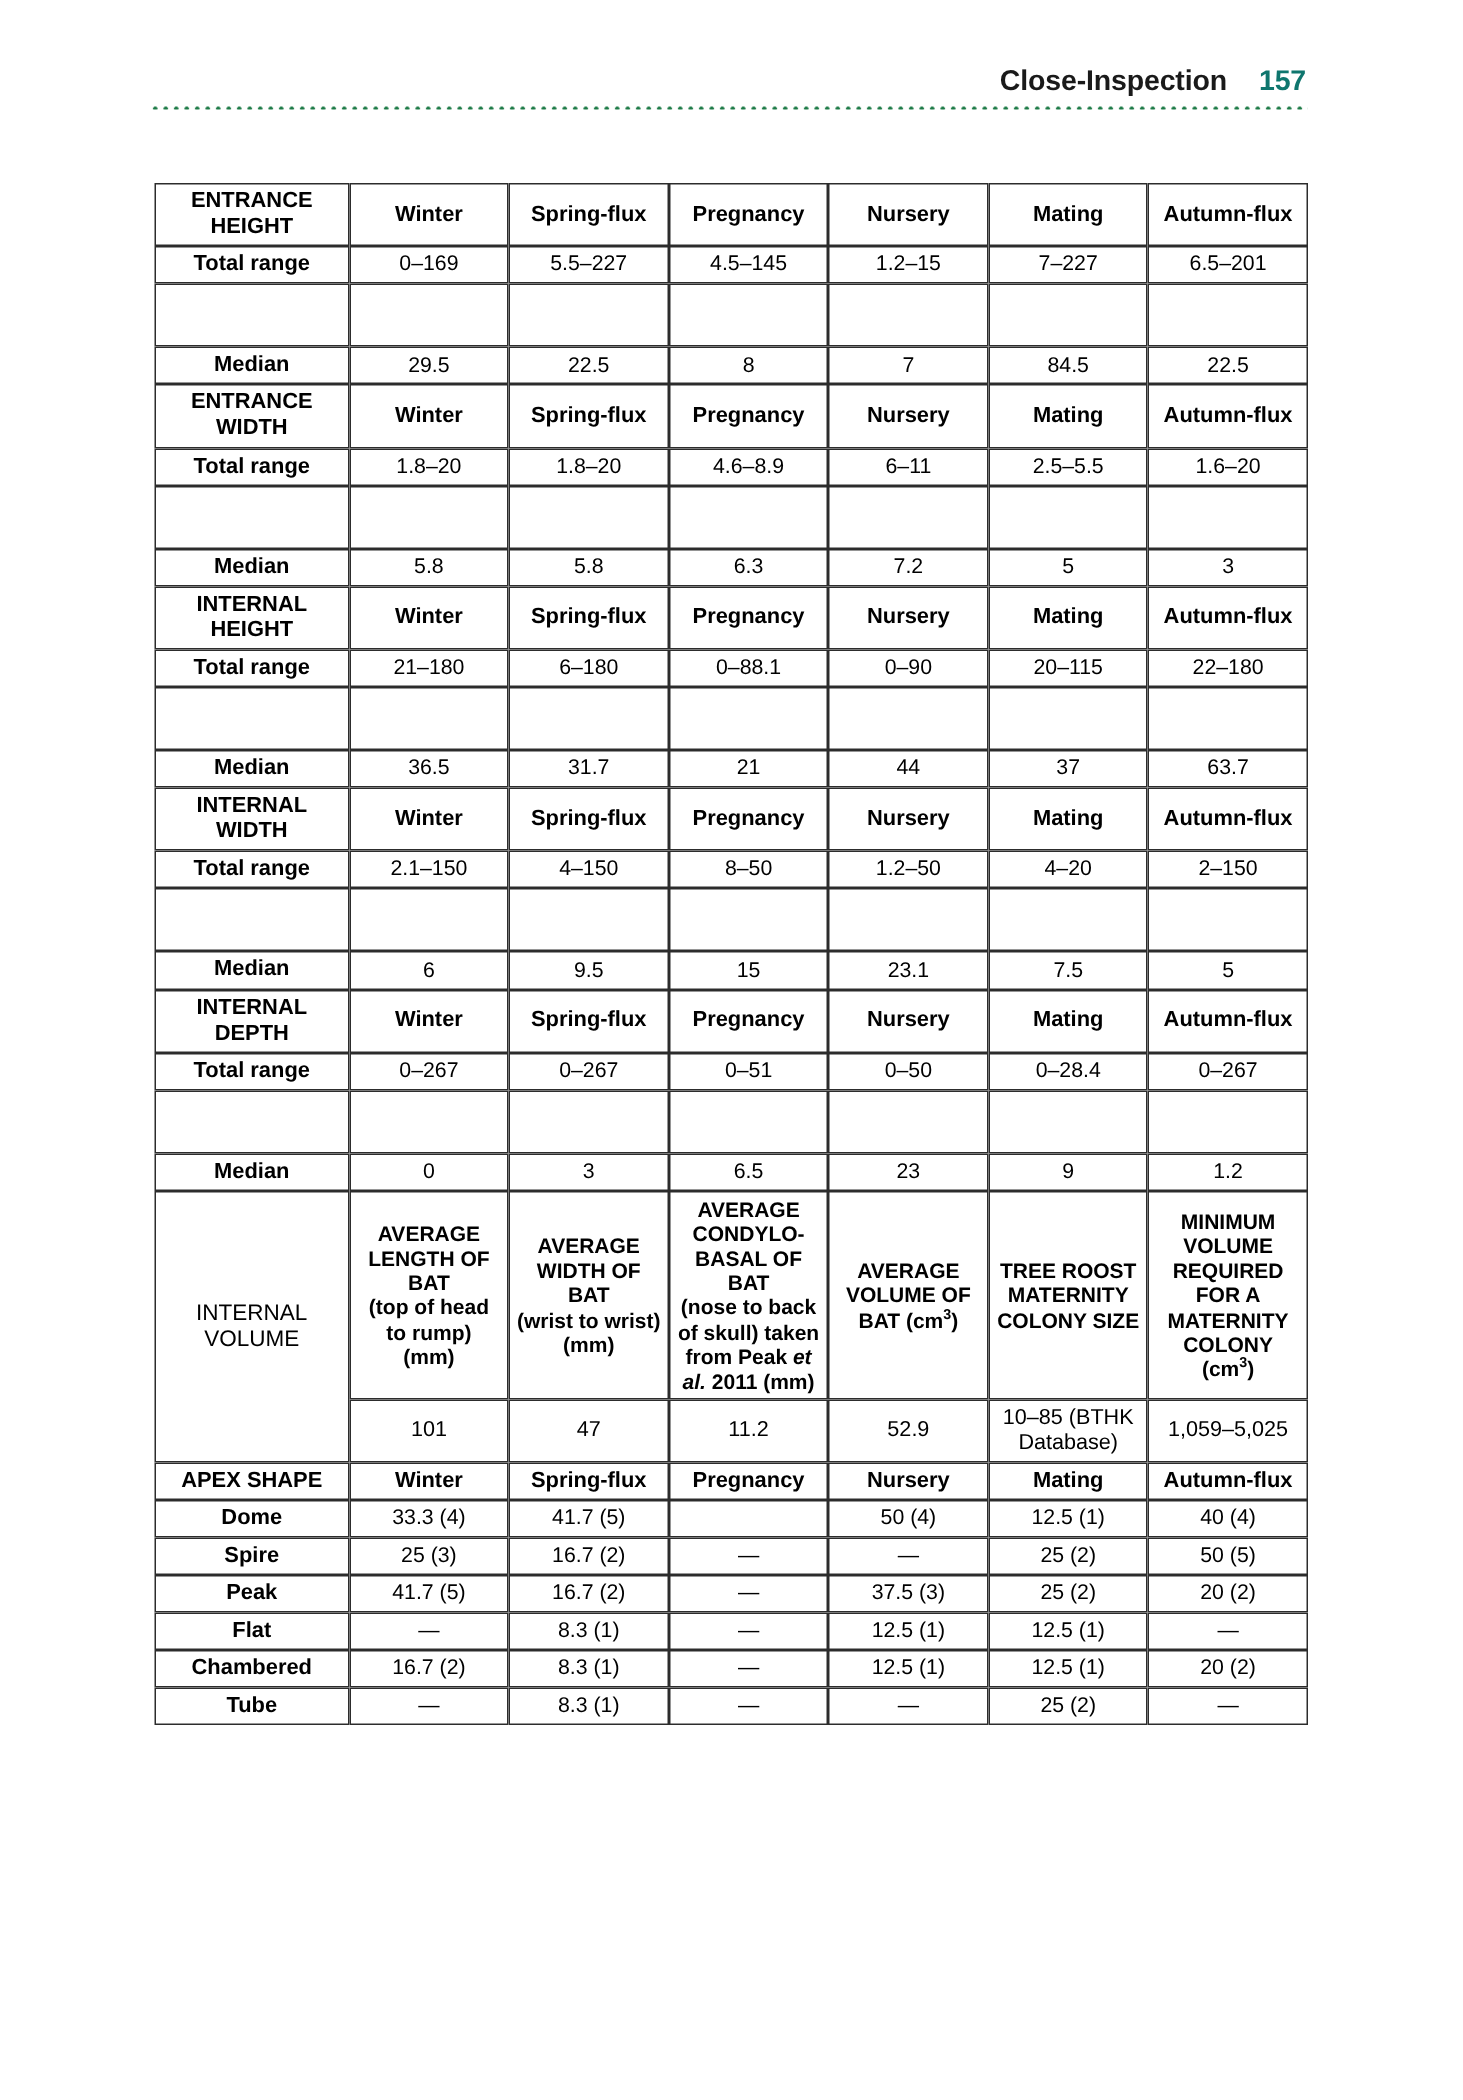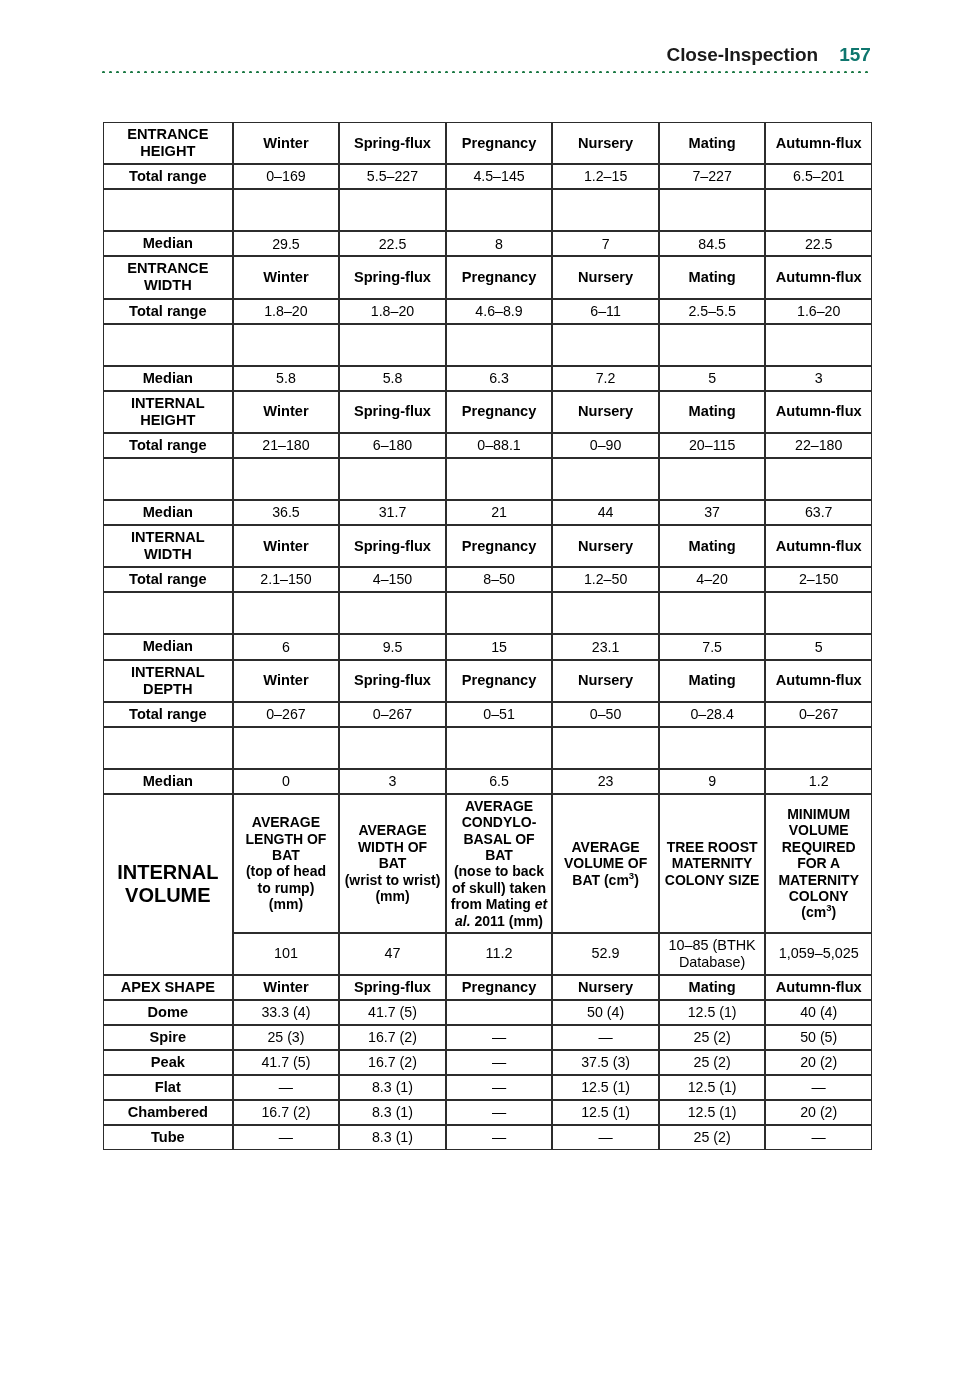--- a/index.html
+++ b/index.html
@@ -135,22 +135,22 @@
   td.vol-head {
     background: #96c193;
     font-weight: bold;
     font-size: 14px;
     line-height: 1.17;
     padding: 5px 3px;
     vertical-align: middle;
   }
   td.vol-left {
     background: #96c193;
-    font-weight: bold;
-    font-size: 20px;
+    font-weight: normal;
+    font-size: 15px;
     text-align: left;
     padding-left: 9px;
     vertical-align: middle;
   }
   td.vol-val {
     background: #ffffff;
     font-size: 14.4px;
     padding: 7px 3px;
   }
   td.hl {
@@ -387,21 +387,21 @@
           <span>(wrist to wrist)</span><br>
           <span>(mm)</span>
         </td>
         <td class="vol-head">
           <span>AVERAGE</span><br>
           <span>CONDYLO-</span><br>
           <span>BASAL OF</span><br>
           <span>BAT</span><br>
           <span>(nose to back</span><br>
           <span>of skull) taken</span><br>
-          <span>from Mating </span><span class="ital">et</span><br>
+          <span>from Peak </span><span class="ital">et</span><br>
           <span class="ital">al.</span><span> 2011 (mm)</span>
         </td>
         <td class="vol-head">
           <span>AVERAGE</span><br>
           <span>VOLUME OF</span><br>
           <span>BAT (cm</span><sup>3</sup><span>)</span>
         </td>
         <td class="vol-head">
           <span>TREE ROOST</span><br>
           <span>MATERNITY</span><br>

